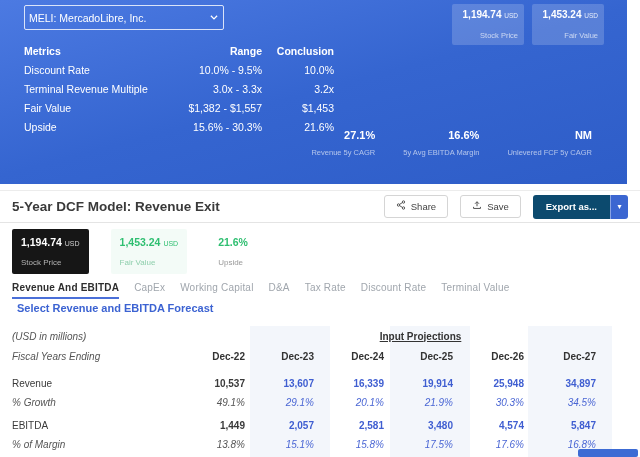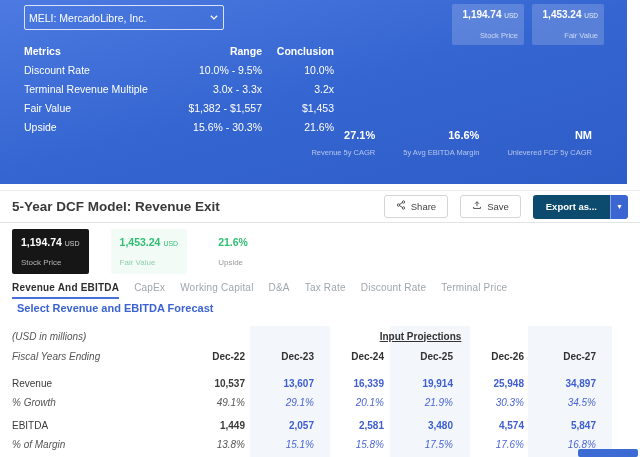--- a/index.html
+++ b/index.html
@@ -203,21 +203,21 @@
     </div>
   </div>
 
   <div class="tabs">
     <div class="tab active">Revenue And EBITDA</div>
     <div class="tab">CapEx</div>
     <div class="tab">Working Capital</div>
     <div class="tab">D&amp;A</div>
     <div class="tab">Tax Rate</div>
     <div class="tab">Discount Rate</div>
-    <div class="tab">Terminal Price</div>
+    <div class="tab">Terminal Value</div>
   </div>
 
   <div class="subtitle">Select Revenue and EBITDA Forecast</div>
 
   <div class="shade b1"></div>
   <div class="shade b2"></div>
   <div class="shade b3"></div>
 
   <div class="ftable">
 

